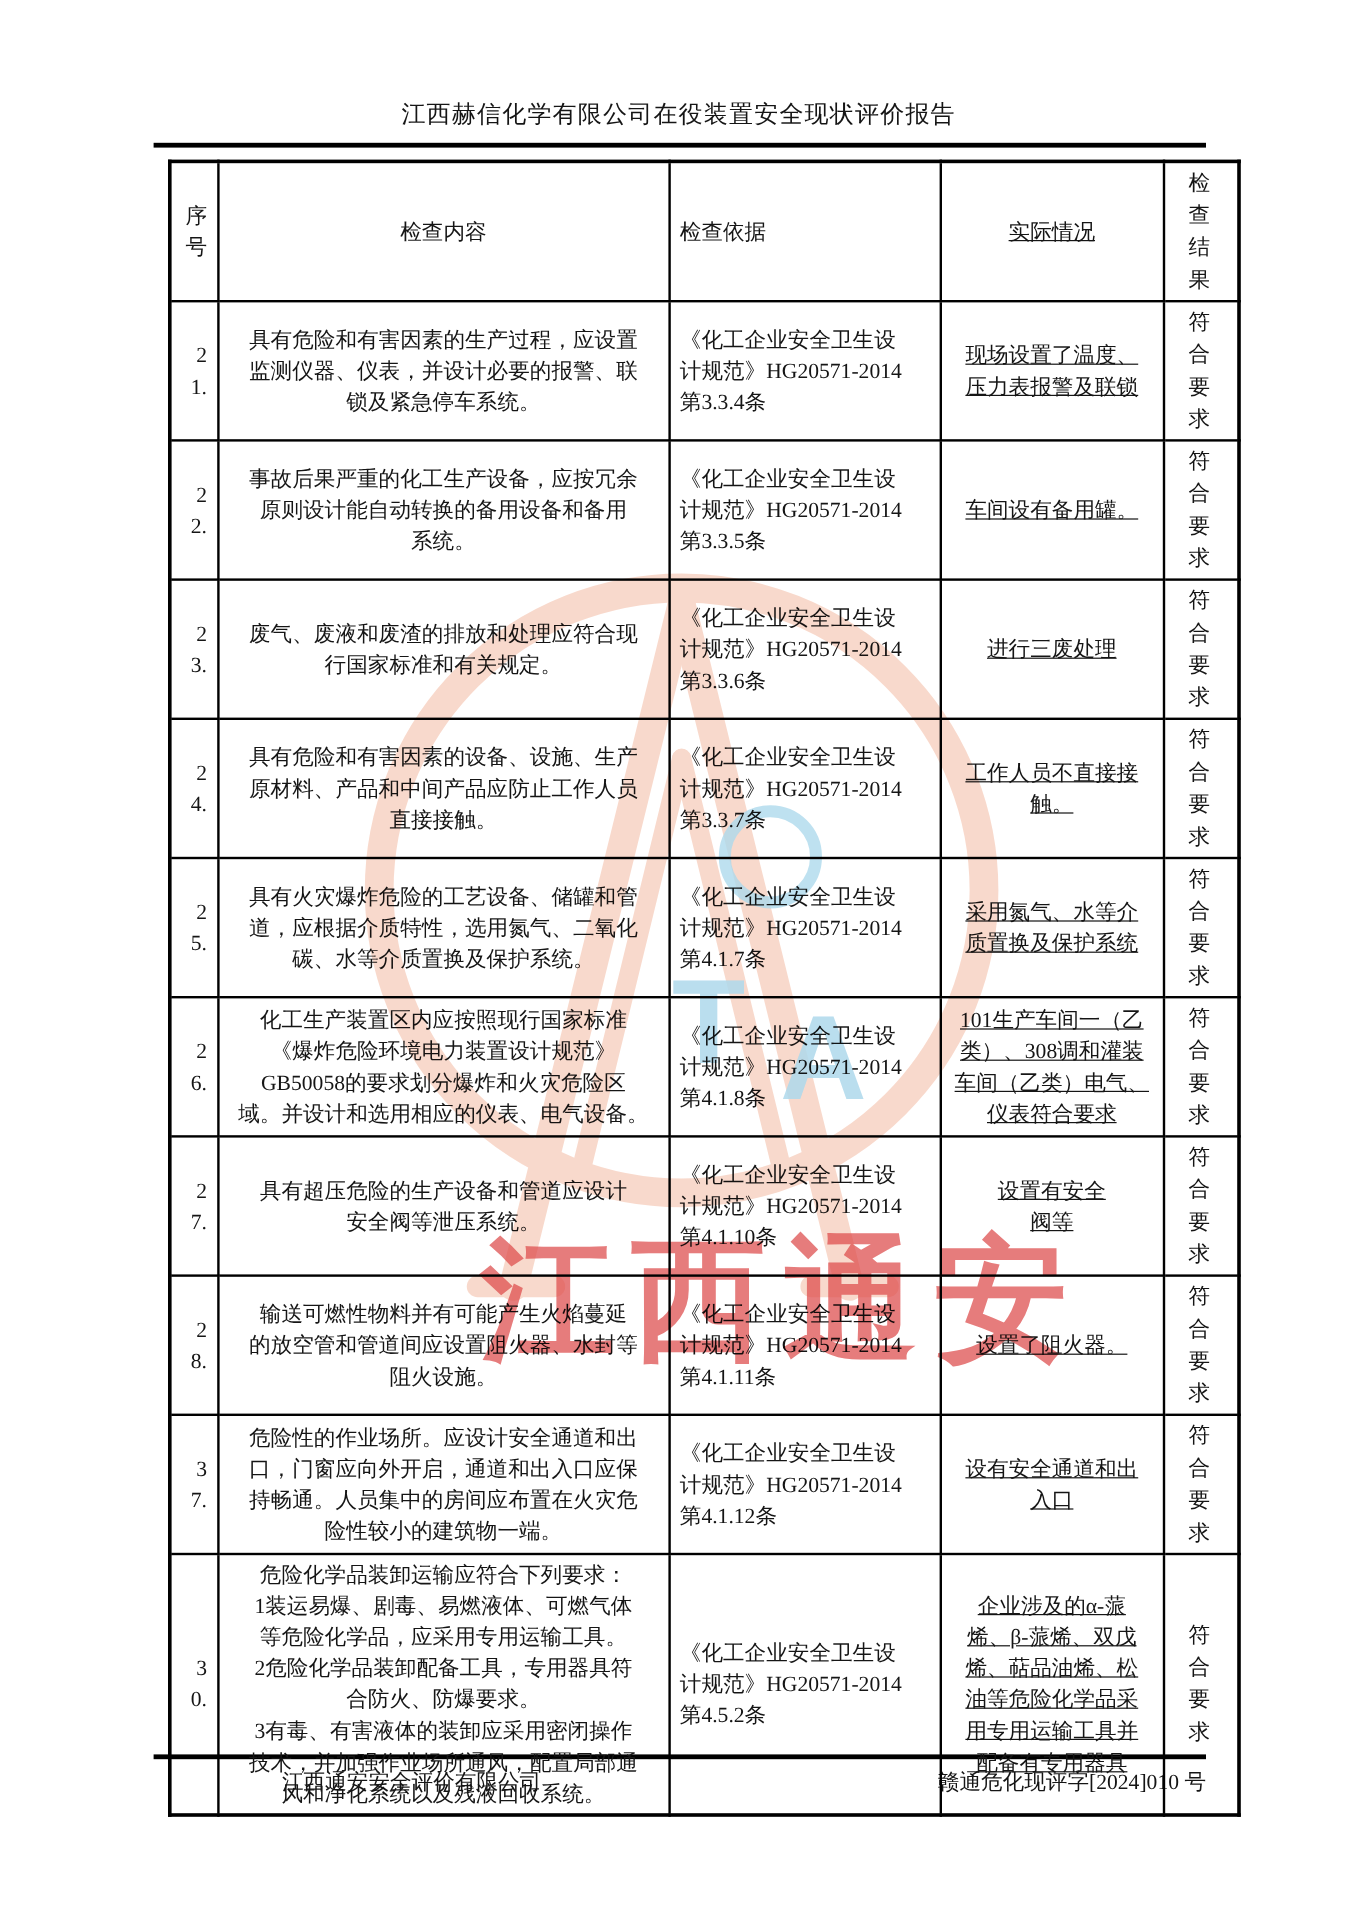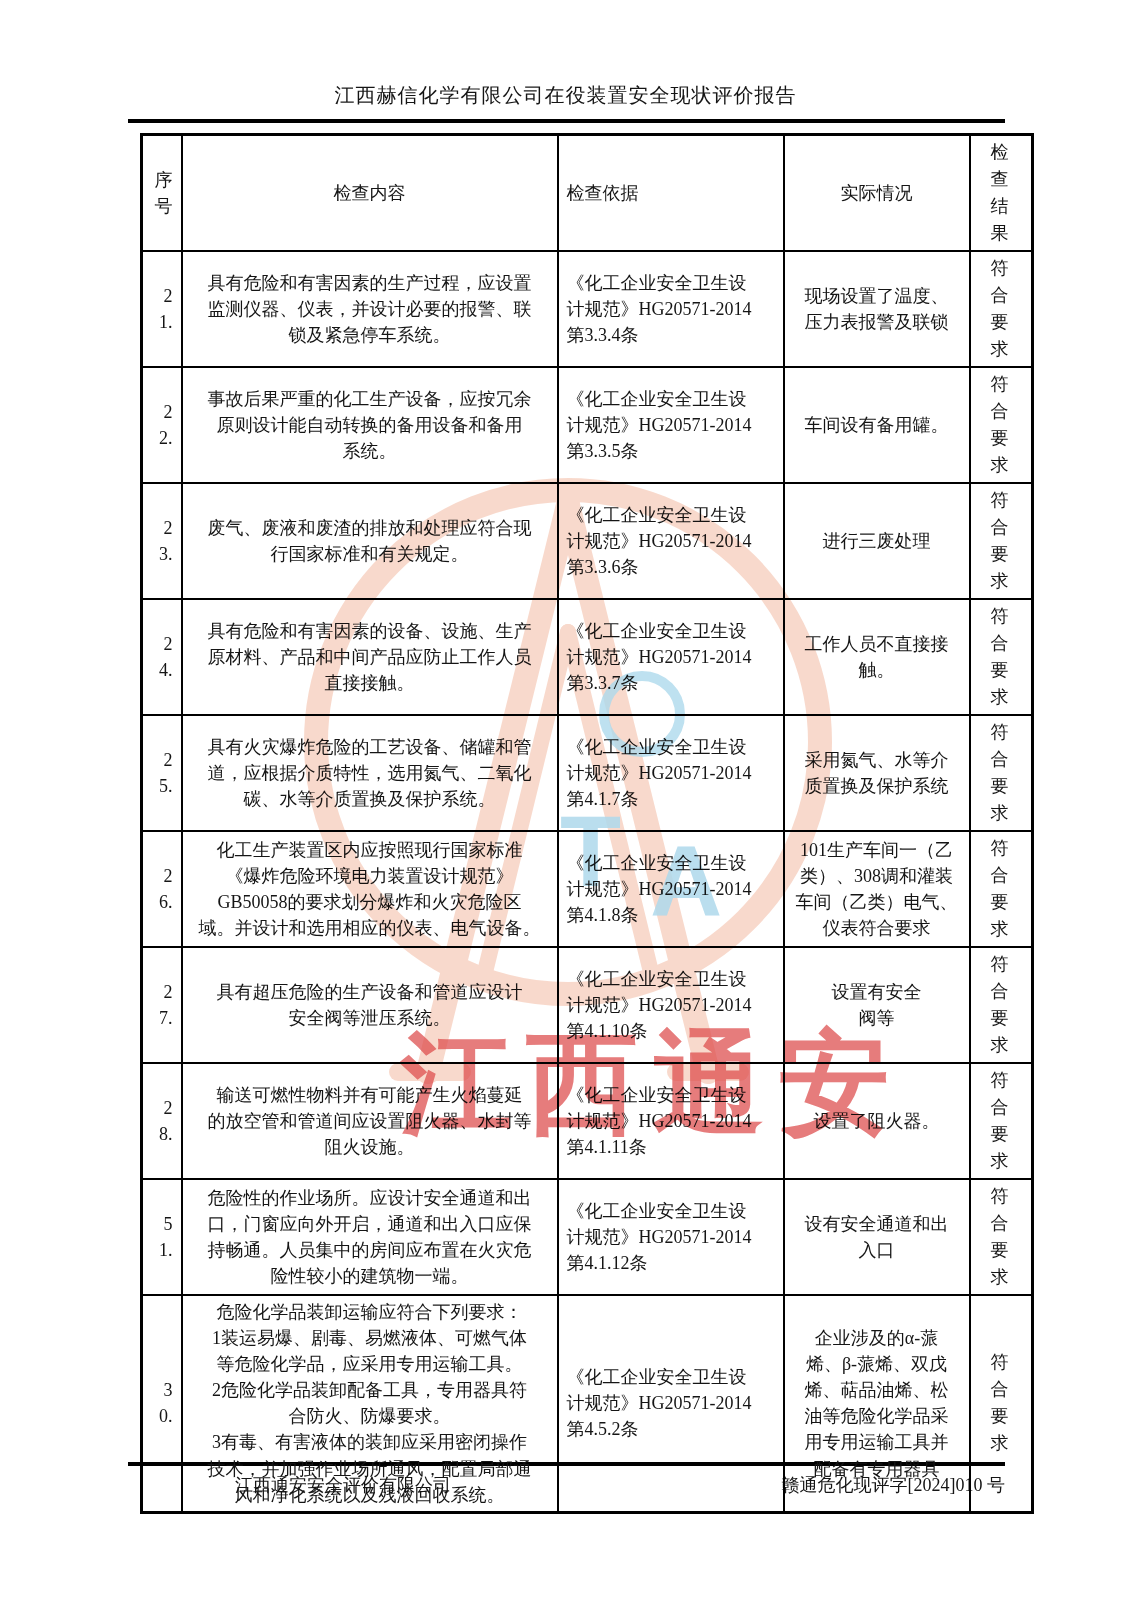--- a/index.html
+++ b/index.html
@@ -46,21 +46,21 @@
     border: 2px solid #000;
     padding: 3px 8px;
     vertical-align: middle;
     font-weight: normal;
     background: transparent;
   }
   .tbl thead tr { height: 100px; }
   .c-no { text-align: right; padding: 3px 2px; word-break: break-all; }
   .c-content { text-align: center; white-space: pre-line; }
   .c-basis { text-align: left; white-space: pre-line; }
-  .c-actual { text-align: center; white-space: pre-line; }
+  .c-actual { text-align: center; white-space: pre-line; text-decoration: underline; }
   .c-result { text-align: center; padding: 3px 0; }
   .vert {
     display: inline-block;
     width: 1.15em;
     word-break: break-all;
     line-height: 1.5;
     text-align: left;
   }
 
   .watermark {
@@ -202,21 +202,21 @@
       <td class="c-content">输送可燃性物料并有可能产生火焰蔓延
 的放空管和管道间应设置阻火器、水封等
 阻火设施。</td>
       <td class="c-basis">《化工企业安全卫生设
 计规范》HG20571-2014
 第4.1.11条</td>
       <td class="c-actual">设置了阻火器。</td>
       <td class="c-result"><span class="vert">符合要求</span></td>
     </tr>
         <tr style="height: 111px;">
-      <td class="c-no">51.</td>
+      <td class="c-no">37.</td>
       <td class="c-content">危险性的作业场所。应设计安全通道和出
 口，门窗应向外开启，通道和出入口应保
 持畅通。人员集中的房间应布置在火灾危
 险性较小的建筑物一端。</td>
       <td class="c-basis">《化工企业安全卫生设
 计规范》HG20571-2014
 第4.1.12条</td>
       <td class="c-actual">设有安全通道和出
 入口</td>
       <td class="c-result"><span class="vert">符合要求</span></td>

